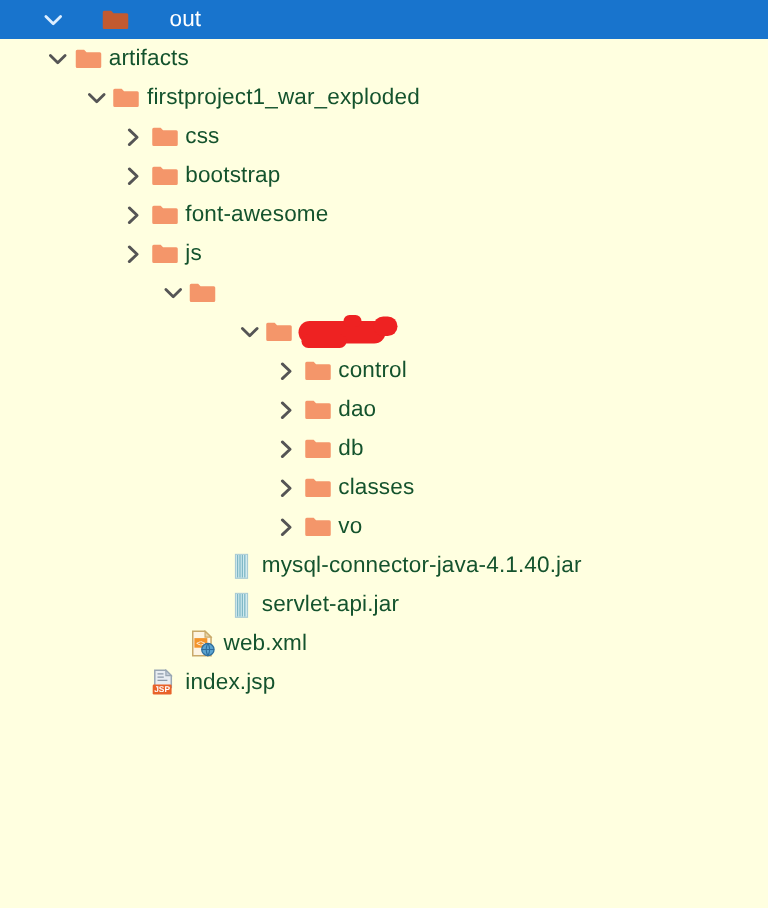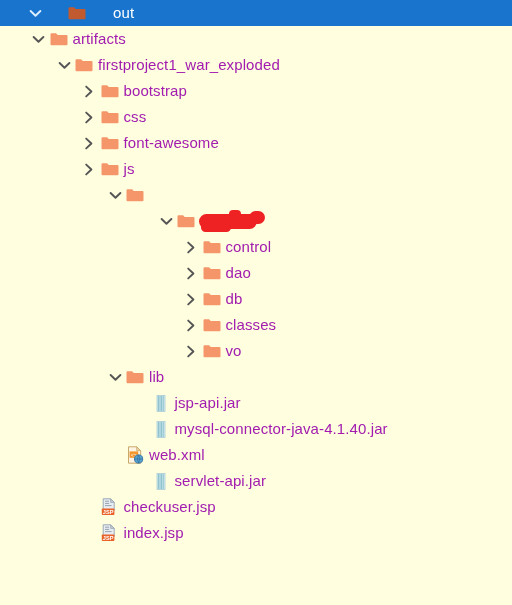--- a/index.html
+++ b/index.html
@@ -53,21 +53,21 @@
     height: 26px;
     display: flex;
     align-items: center;
     justify-content: center;
   }
   .icon svg { display: block; }
 
   .label {
     flex: 0 0 auto;
     font-size: 15px;
-    color: #a21caf;
+    color: #14532d;
     line-height: 26px;
     padding-left: 3px;
     letter-spacing: 0.1px;
   }
   .row.selected .label { color: #FFFFFF; }
 
   
   .redaction {
     position: absolute;
     pointer-events: none;
@@ -160,35 +160,35 @@
       <div class="twisty">
         <svg width="11" height="13" viewBox="0 0 11 13">
           <path d="M2.2 1.6 L7.4 6.5 L2.2 11.4" fill="none" stroke="#555555" stroke-width="1.9" stroke-linecap="round" stroke-linejoin="round"></path>
         </svg>
       </div>
       <div class="icon">
         <svg width="18" height="15" viewBox="0 0 18 15">
           <path d="M0.5 2.2 a1 1 0 0 1 1-1 h4.6 l1.6 1.7 h8.8 a1 1 0 0 1 1 1 v8.4 a1 1 0 0 1 -1 1 h-15 a1 1 0 0 1 -1 -1 z" fill="#F4966A"></path>
         </svg>
       </div>
+      <div class="label">css</div>
+    </div>
+    <div class="row">
+      <div class="indent" style="width: 80.5px;"></div>
+      <div class="twisty">
+        <svg width="11" height="13" viewBox="0 0 11 13">
+          <path d="M2.2 1.6 L7.4 6.5 L2.2 11.4" fill="none" stroke="#555555" stroke-width="1.9" stroke-linecap="round" stroke-linejoin="round"></path>
+        </svg>
+      </div>
+      <div class="icon">
+        <svg width="18" height="15" viewBox="0 0 18 15">
+          <path d="M0.5 2.2 a1 1 0 0 1 1-1 h4.6 l1.6 1.7 h8.8 a1 1 0 0 1 1 1 v8.4 a1 1 0 0 1 -1 1 h-15 a1 1 0 0 1 -1 -1 z" fill="#F4966A"></path>
+        </svg>
+      </div>
       <div class="label">bootstrap</div>
-    </div>
-    <div class="row">
-      <div class="indent" style="width: 80.5px;"></div>
-      <div class="twisty">
-        <svg width="11" height="13" viewBox="0 0 11 13">
-          <path d="M2.2 1.6 L7.4 6.5 L2.2 11.4" fill="none" stroke="#555555" stroke-width="1.9" stroke-linecap="round" stroke-linejoin="round"></path>
-        </svg>
-      </div>
-      <div class="icon">
-        <svg width="18" height="15" viewBox="0 0 18 15">
-          <path d="M0.5 2.2 a1 1 0 0 1 1-1 h4.6 l1.6 1.7 h8.8 a1 1 0 0 1 1 1 v8.4 a1 1 0 0 1 -1 1 h-15 a1 1 0 0 1 -1 -1 z" fill="#F4966A"></path>
-        </svg>
-      </div>
-      <div class="label">css</div>
     </div>
     <div class="row">
       <div class="indent" style="width: 80.5px;"></div>
       <div class="twisty">
         <svg width="11" height="13" viewBox="0 0 11 13">
           <path d="M2.2 1.6 L7.4 6.5 L2.2 11.4" fill="none" stroke="#555555" stroke-width="1.9" stroke-linecap="round" stroke-linejoin="round"></path>
         </svg>
       </div>
       <div class="icon">
         <svg width="18" height="15" viewBox="0 0 18 15">
@@ -306,113 +306,79 @@
         <svg width="11" height="13" viewBox="0 0 11 13">
           <path d="M2.2 1.6 L7.4 6.5 L2.2 11.4" fill="none" stroke="#555555" stroke-width="1.9" stroke-linecap="round" stroke-linejoin="round"></path>
         </svg>
       </div>
       <div class="icon">
         <svg width="18" height="15" viewBox="0 0 18 15">
           <path d="M0.5 2.2 a1 1 0 0 1 1-1 h4.6 l1.6 1.7 h8.8 a1 1 0 0 1 1 1 v8.4 a1 1 0 0 1 -1 1 h-15 a1 1 0 0 1 -1 -1 z" fill="#F4966A"></path>
         </svg>
       </div>
       <div class="label">vo</div>
-    </div>
-    <div class="row">
-      <div class="indent" style="width: 106px;"></div>
-      <div class="twisty">
-        <svg width="13" height="11" viewBox="0 0 13 11">
-          <path d="M1.6 3.0 L6.5 7.8 L11.4 3.0" fill="none" stroke="#555555" stroke-width="1.9" stroke-linecap="round" stroke-linejoin="round"></path>
-        </svg>
-      </div>
-      <div class="icon">
-        <svg width="18" height="15" viewBox="0 0 18 15">
-          <path d="M0.5 2.2 a1 1 0 0 1 1-1 h4.6 l1.6 1.7 h8.8 a1 1 0 0 1 1 1 v8.4 a1 1 0 0 1 -1 1 h-15 a1 1 0 0 1 -1 -1 z" fill="#F4966A"></path>
-        </svg>
-      </div>
-      <div class="label">lib</div>
     </div>
     <div class="row">
       <div class="indent" style="width: 131.5px;"></div>
       <div class="twisty empty">
         <svg width="11" height="13" viewBox="0 0 11 13">
           <path d="M2.2 1.6 L7.4 6.5 L2.2 11.4" fill="none" stroke="#555555" stroke-width="1.9" stroke-linecap="round" stroke-linejoin="round"></path>
         </svg>
       </div>
       <div class="icon">
         <svg width="14" height="17" viewBox="0 0 14 17">
           <rect x="3" y="0.5" width="8" height="16" fill="#D7EEF2" stroke="#A8CBD4" stroke-width="0.8"></rect>
           <g stroke="#7FB8C6" stroke-width="0.9">
             <line x1="4.4" y1="1" x2="4.4" y2="16"></line>
             <line x1="6.0" y1="1" x2="6.0" y2="16"></line>
             <line x1="7.6" y1="1" x2="7.6" y2="16"></line>
             <line x1="9.2" y1="1" x2="9.2" y2="16"></line>
           </g>
         </svg>
       </div>
-      <div class="label">jsp-api.jar</div>
+      <div class="label">mysql-connector-java-4.1.40.jar</div>
     </div>
     <div class="row">
       <div class="indent" style="width: 131.5px;"></div>
       <div class="twisty empty">
         <svg width="11" height="13" viewBox="0 0 11 13">
           <path d="M2.2 1.6 L7.4 6.5 L2.2 11.4" fill="none" stroke="#555555" stroke-width="1.9" stroke-linecap="round" stroke-linejoin="round"></path>
         </svg>
       </div>
       <div class="icon">
         <svg width="14" height="17" viewBox="0 0 14 17">
           <rect x="3" y="0.5" width="8" height="16" fill="#D7EEF2" stroke="#A8CBD4" stroke-width="0.8"></rect>
           <g stroke="#7FB8C6" stroke-width="0.9">
             <line x1="4.4" y1="1" x2="4.4" y2="16"></line>
             <line x1="6.0" y1="1" x2="6.0" y2="16"></line>
             <line x1="7.6" y1="1" x2="7.6" y2="16"></line>
             <line x1="9.2" y1="1" x2="9.2" y2="16"></line>
           </g>
         </svg>
       </div>
-      <div class="label">mysql-connector-java-4.1.40.jar</div>
+      <div class="label">servlet-api.jar</div>
     </div>
     <div class="row">
       <div class="indent" style="width: 106px;"></div>
       <div class="twisty empty">
         <svg width="11" height="13" viewBox="0 0 11 13">
           <path d="M2.2 1.6 L7.4 6.5 L2.2 11.4" fill="none" stroke="#555555" stroke-width="1.9" stroke-linecap="round" stroke-linejoin="round"></path>
         </svg>
       </div>
       <div class="icon">
         <svg width="17" height="18" viewBox="0 0 17 18">
           <path d="M1.5 0.8 h8.2 l4.0 3.9 v12.5 h-12.2 z" fill="#FDF4E3" stroke="#C9A96A" stroke-width="1"></path>
           <path d="M9.7 0.8 v3.9 h4.0 z" fill="#E8D4A8" stroke="#C9A96A" stroke-width="0.8"></path>
           <rect x="2.6" y="5.4" width="8.6" height="6.4" fill="#F3952C"></rect>
           <text x="6.9" y="10.6" font-size="5.4" fill="#FFFFFF" text-anchor="middle" font-family="Liberation Sans, sans-serif">&lt;&gt;</text>
           <circle cx="11.6" cy="13.0" r="4.1" fill="#5BA3D0" stroke="#2E6E9E" stroke-width="0.9"></circle>
           <path d="M7.5 13 h8.2 M11.6 8.9 q2.4 4.1 0 8.2 q-2.4 -4.1 0 -8.2" fill="none" stroke="#2E6E9E" stroke-width="0.7"></path>
         </svg>
       </div>
       <div class="label">web.xml</div>
-    </div>
-    <div class="row">
-      <div class="indent" style="width: 131.5px;"></div>
-      <div class="twisty empty">
-        <svg width="11" height="13" viewBox="0 0 11 13">
-          <path d="M2.2 1.6 L7.4 6.5 L2.2 11.4" fill="none" stroke="#555555" stroke-width="1.9" stroke-linecap="round" stroke-linejoin="round"></path>
-        </svg>
-      </div>
-      <div class="icon">
-        <svg width="14" height="17" viewBox="0 0 14 17">
-          <rect x="3" y="0.5" width="8" height="16" fill="#D7EEF2" stroke="#A8CBD4" stroke-width="0.8"></rect>
-          <g stroke="#7FB8C6" stroke-width="0.9">
-            <line x1="4.4" y1="1" x2="4.4" y2="16"></line>
-            <line x1="6.0" y1="1" x2="6.0" y2="16"></line>
-            <line x1="7.6" y1="1" x2="7.6" y2="16"></line>
-            <line x1="9.2" y1="1" x2="9.2" y2="16"></line>
-          </g>
-        </svg>
-      </div>
-      <div class="label">servlet-api.jar</div>
     </div>
     <div class="row">
       <div class="indent" style="width: 80.5px;"></div>
       <div class="twisty empty">
         <svg width="11" height="13" viewBox="0 0 11 13">
           <path d="M2.2 1.6 L7.4 6.5 L2.2 11.4" fill="none" stroke="#555555" stroke-width="1.9" stroke-linecap="round" stroke-linejoin="round"></path>
         </svg>
       </div>
       <div class="icon">
         <svg width="17" height="18" viewBox="0 0 17 18">
@@ -420,37 +386,15 @@
           <path d="M9.6 0.8 v3.6 h3.6 z" fill="#C3CEDA" stroke="#9AA7B4" stroke-width="0.8"></path>
           <g stroke="#8C99A8" stroke-width="0.9">
             <line x1="4.0" y1="3.2" x2="8.0" y2="3.2"></line>
             <line x1="4.0" y1="5.4" x2="8.2" y2="5.4"></line>
             <line x1="4.0" y1="7.6" x2="10.6" y2="7.6"></line>
           </g>
           <rect x="0.8" y="10.4" width="12.6" height="6.6" rx="0.8" fill="#E8622A"></rect>
           <text x="7.1" y="15.6" font-size="5.6" fill="#FFFFFF" text-anchor="middle" font-weight="bold" font-family="Liberation Sans, sans-serif">JSP</text>
         </svg>
       </div>
-      <div class="label">checkuser.jsp</div>
-    </div>
-    <div class="row">
-      <div class="indent" style="width: 80.5px;"></div>
-      <div class="twisty empty">
-        <svg width="11" height="13" viewBox="0 0 11 13">
-          <path d="M2.2 1.6 L7.4 6.5 L2.2 11.4" fill="none" stroke="#555555" stroke-width="1.9" stroke-linecap="round" stroke-linejoin="round"></path>
-        </svg>
-      </div>
-      <div class="icon">
-        <svg width="17" height="18" viewBox="0 0 17 18">
-          <path d="M2.2 0.8 h7.4 l3.6 3.6 v8.0 h-11.0 z" fill="#E8EDF2" stroke="#9AA7B4" stroke-width="1"></path>
-          <path d="M9.6 0.8 v3.6 h3.6 z" fill="#C3CEDA" stroke="#9AA7B4" stroke-width="0.8"></path>
-          <g stroke="#8C99A8" stroke-width="0.9">
-            <line x1="4.0" y1="3.2" x2="8.0" y2="3.2"></line>
-            <line x1="4.0" y1="5.4" x2="8.2" y2="5.4"></line>
-            <line x1="4.0" y1="7.6" x2="10.6" y2="7.6"></line>
-          </g>
-          <rect x="0.8" y="10.4" width="12.6" height="6.6" rx="0.8" fill="#E8622A"></rect>
-          <text x="7.1" y="15.6" font-size="5.6" fill="#FFFFFF" text-anchor="middle" font-weight="bold" font-family="Liberation Sans, sans-serif">JSP</text>
-        </svg>
-      </div>
       <div class="label">index.jsp</div>
     </div>
   </div>
 
 </body></html>

